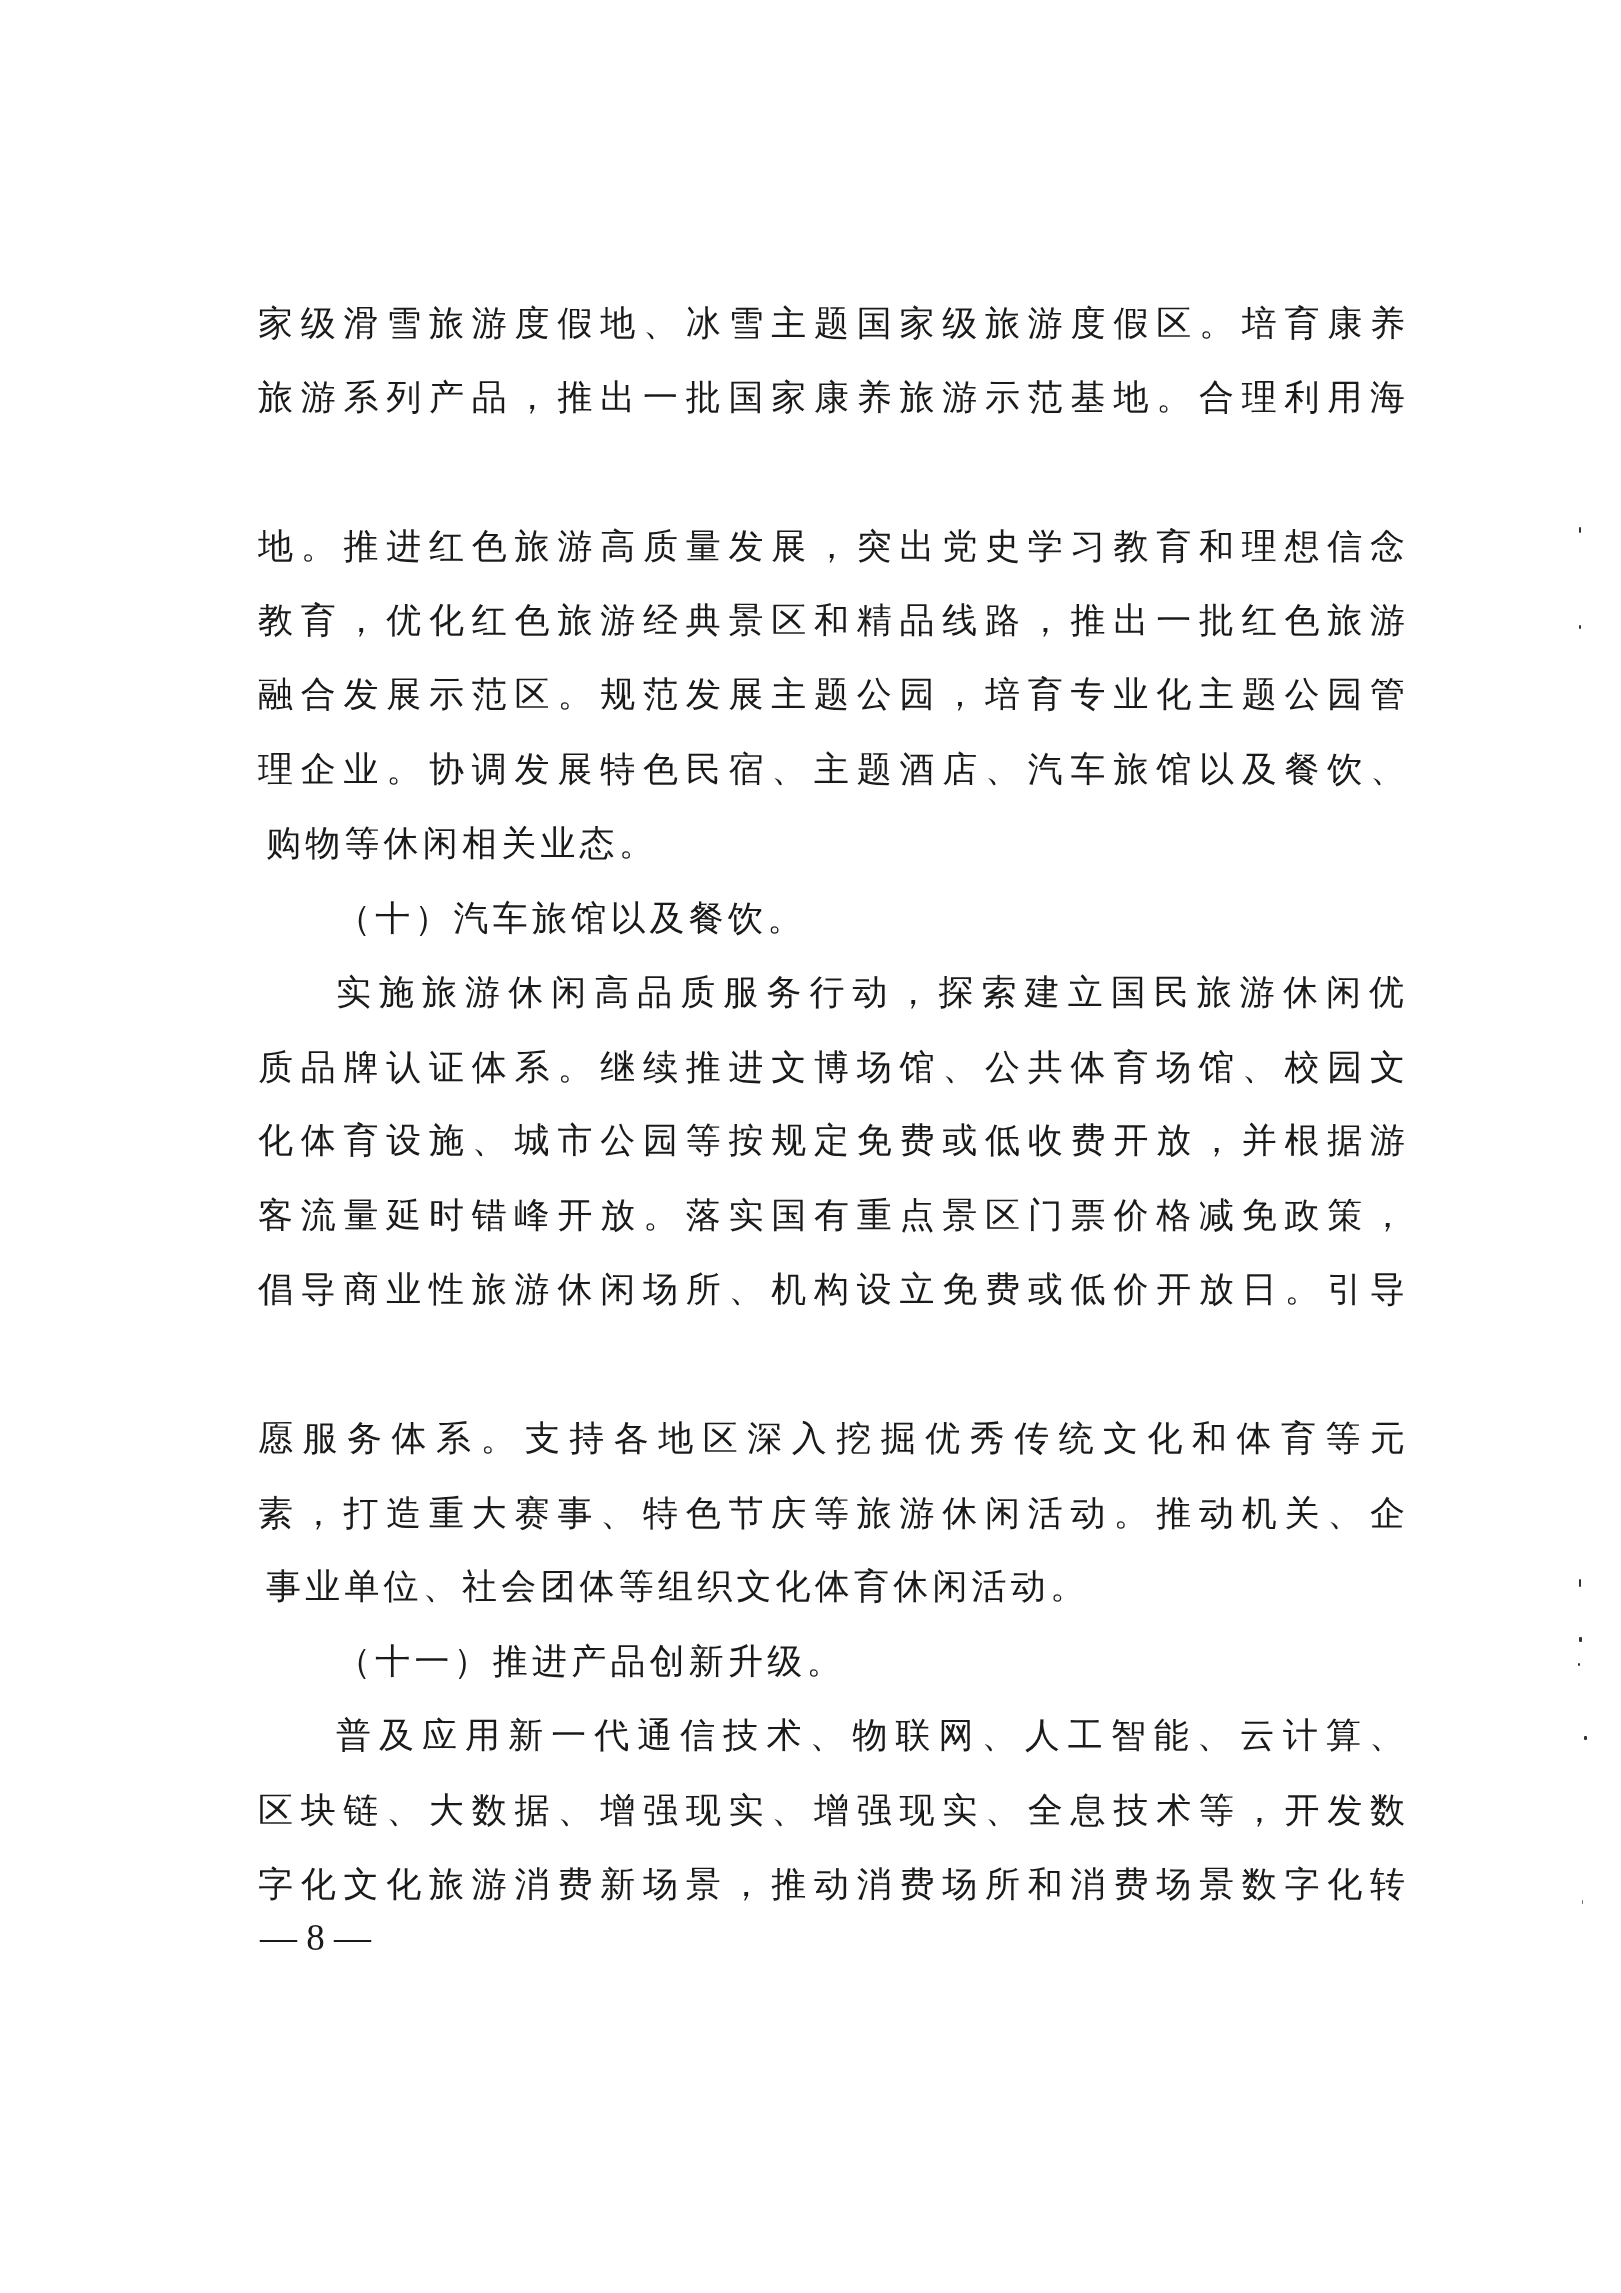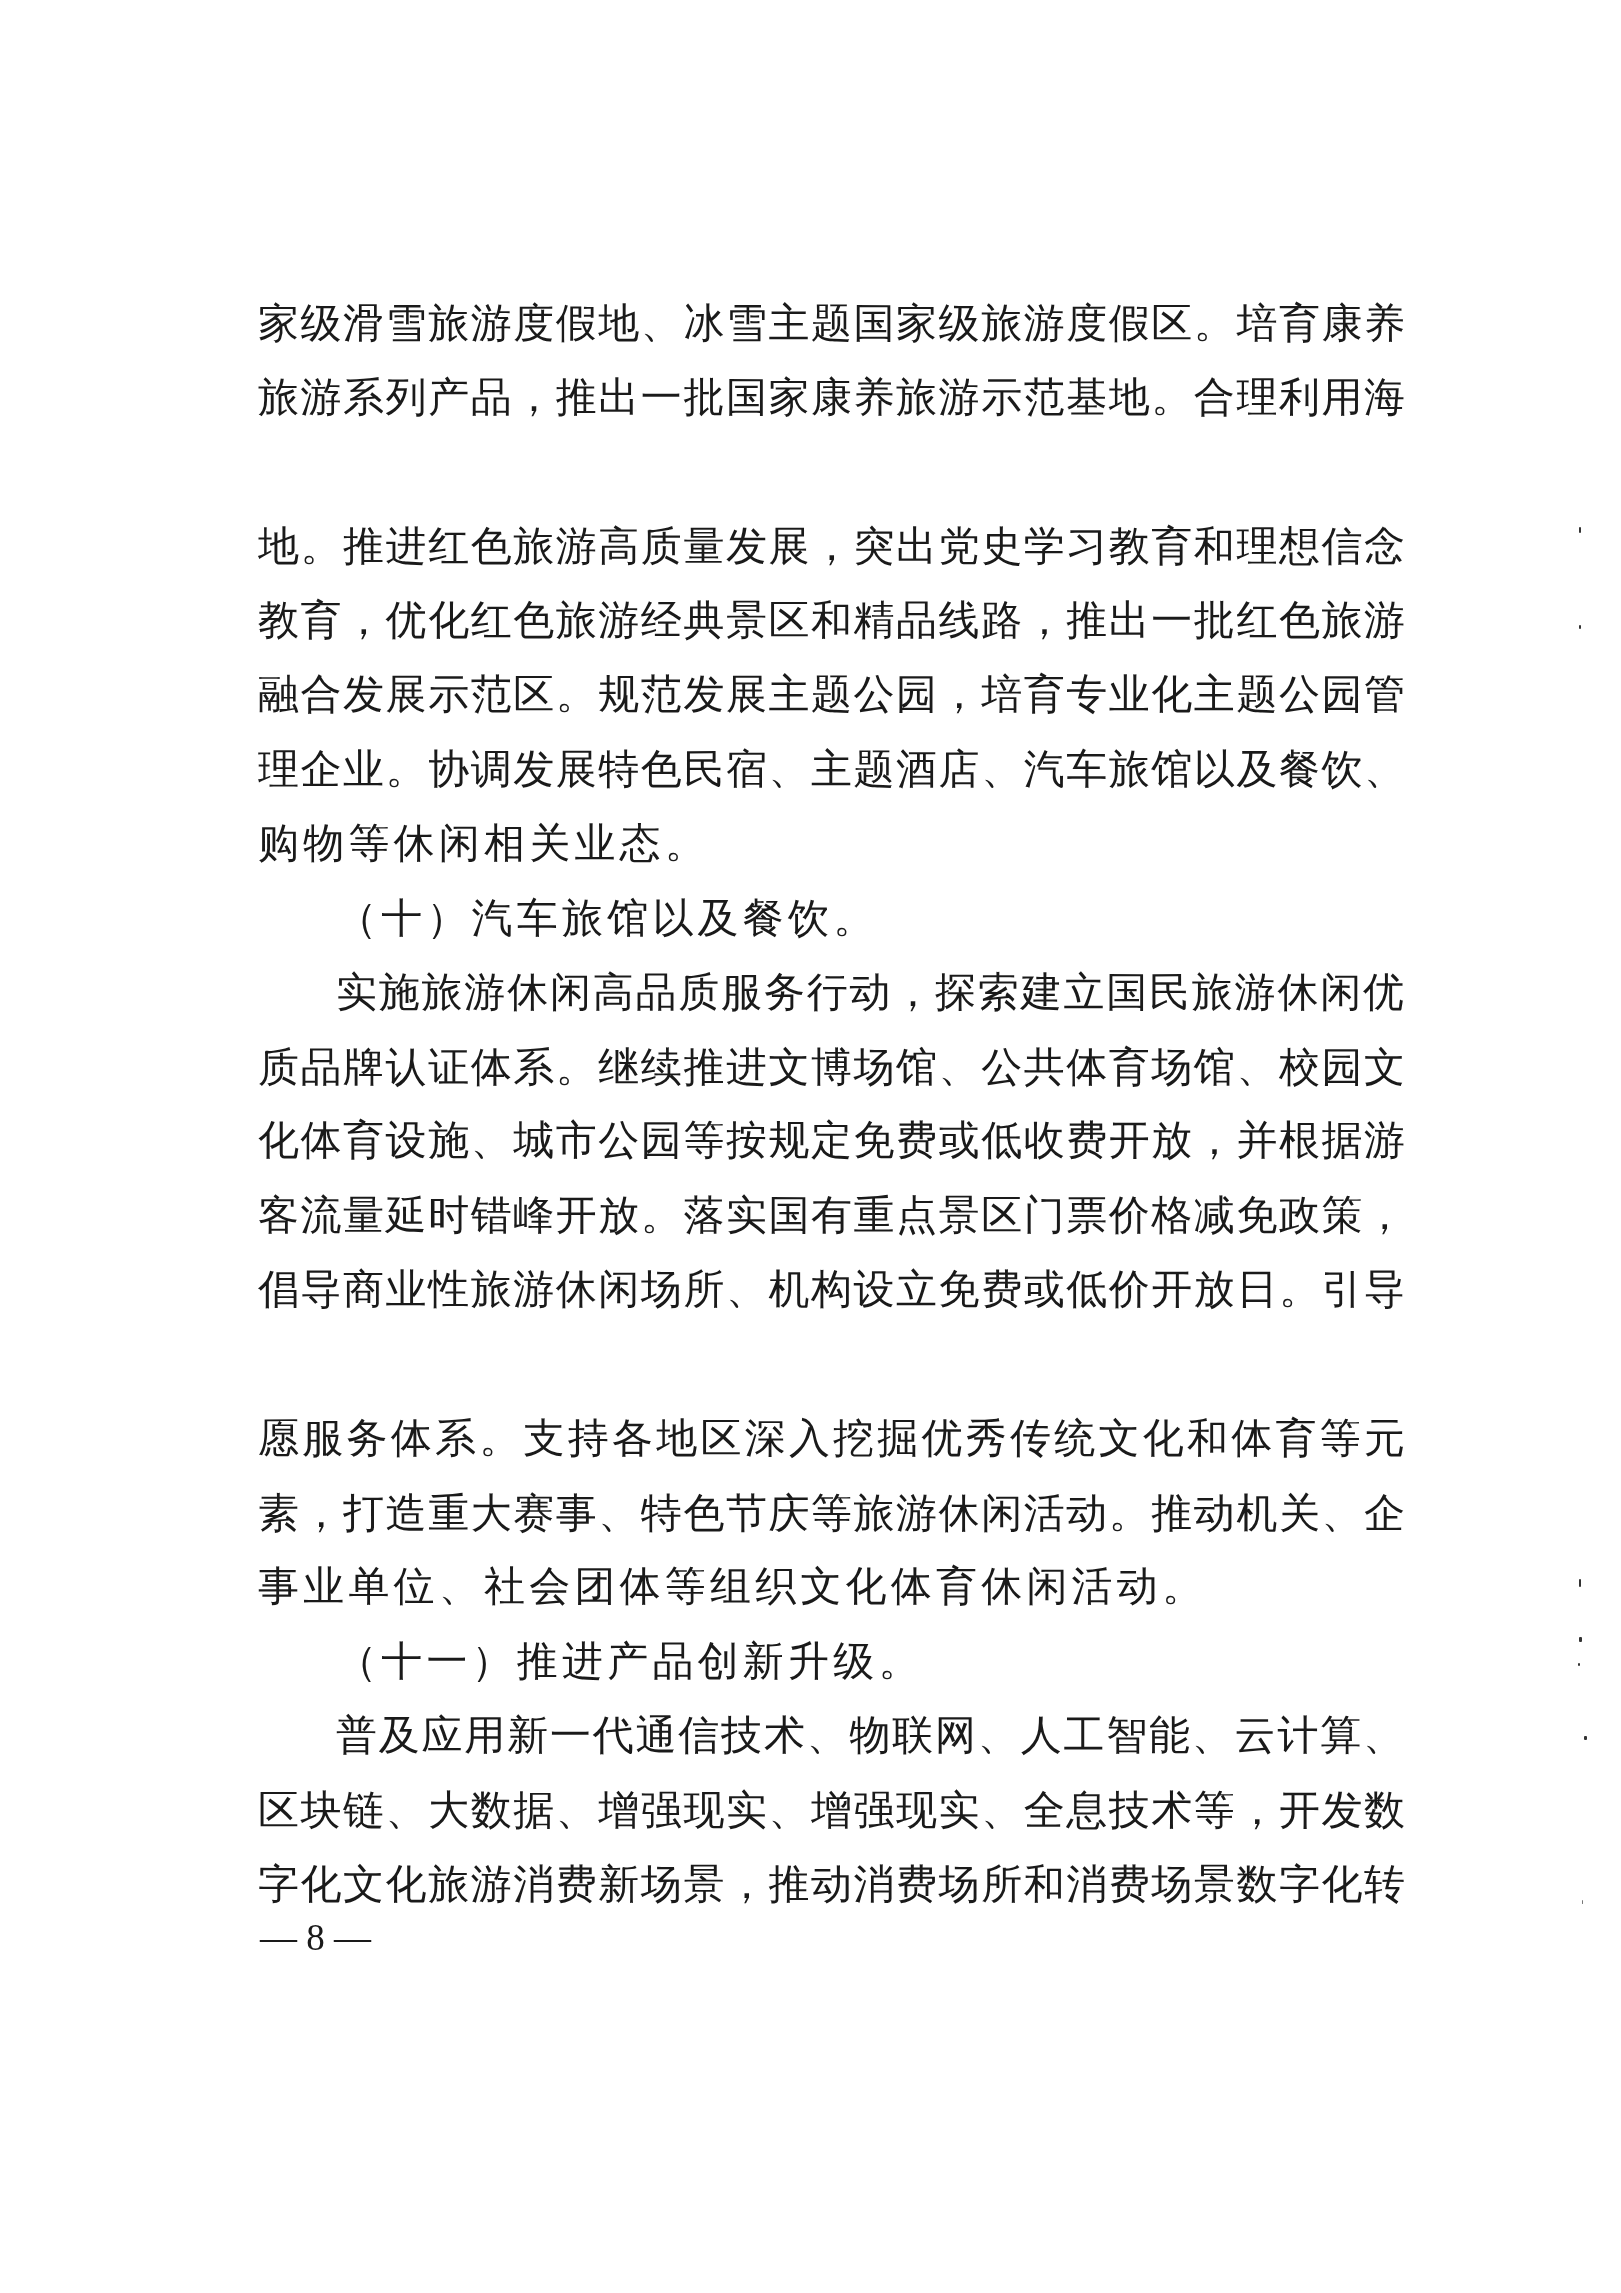--- a/index.html
+++ b/index.html
@@ -5,29 +5,29 @@
   html, body { margin:0; padding:0; background:#ffffff; }
   body { width:1621px; height:2294px; position:relative; overflow:hidden; }
   .page { position:absolute; left:0; top:0; width:1621px; height:2294px; background:#ffffff; }
   .line {
     position:absolute;
     left:258px;
     width:1147px;
     height:45px;
     line-height:45px;
     font-family: "DejaVu Serif", "Liberation Serif", serif;
-    font-size:41px;
+    font-size:35px;
     color:#1a1a1a;
     text-align:justify;
     text-align-last:justify;
     white-space:nowrap;
     letter-spacing:0;
   }
   .line.indent { left:336px; width:1068px;font-family:Liberation Serif, serif; }
-  .line.last { text-align-last:left; letter-spacing:4.2px; }
+  .line.last { text-align-last:left; letter-spacing:4.2px;margin-left:8px; }
   .line.heading { left:336px; width:auto; text-align-last:left; letter-spacing:4.2px; }
   .pagenum {
     position:absolute; left:260px; top:1916px;
     font-family:"Liberation Serif", "DejaVu Serif", serif;
     font-size:37px; color:#1a1a1a; line-height:43px;
     white-space:nowrap;
   }
   .mark { position:absolute; background:#333; border-radius:1px; }
 </style>
 </head>

